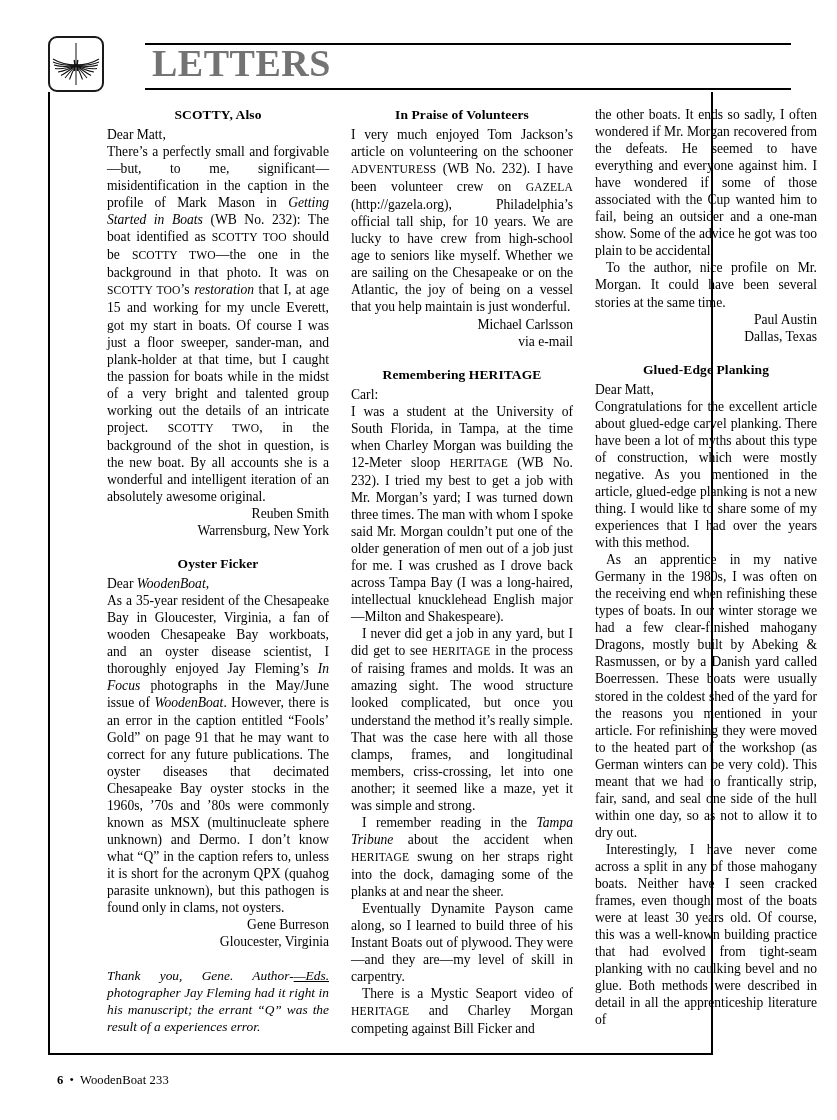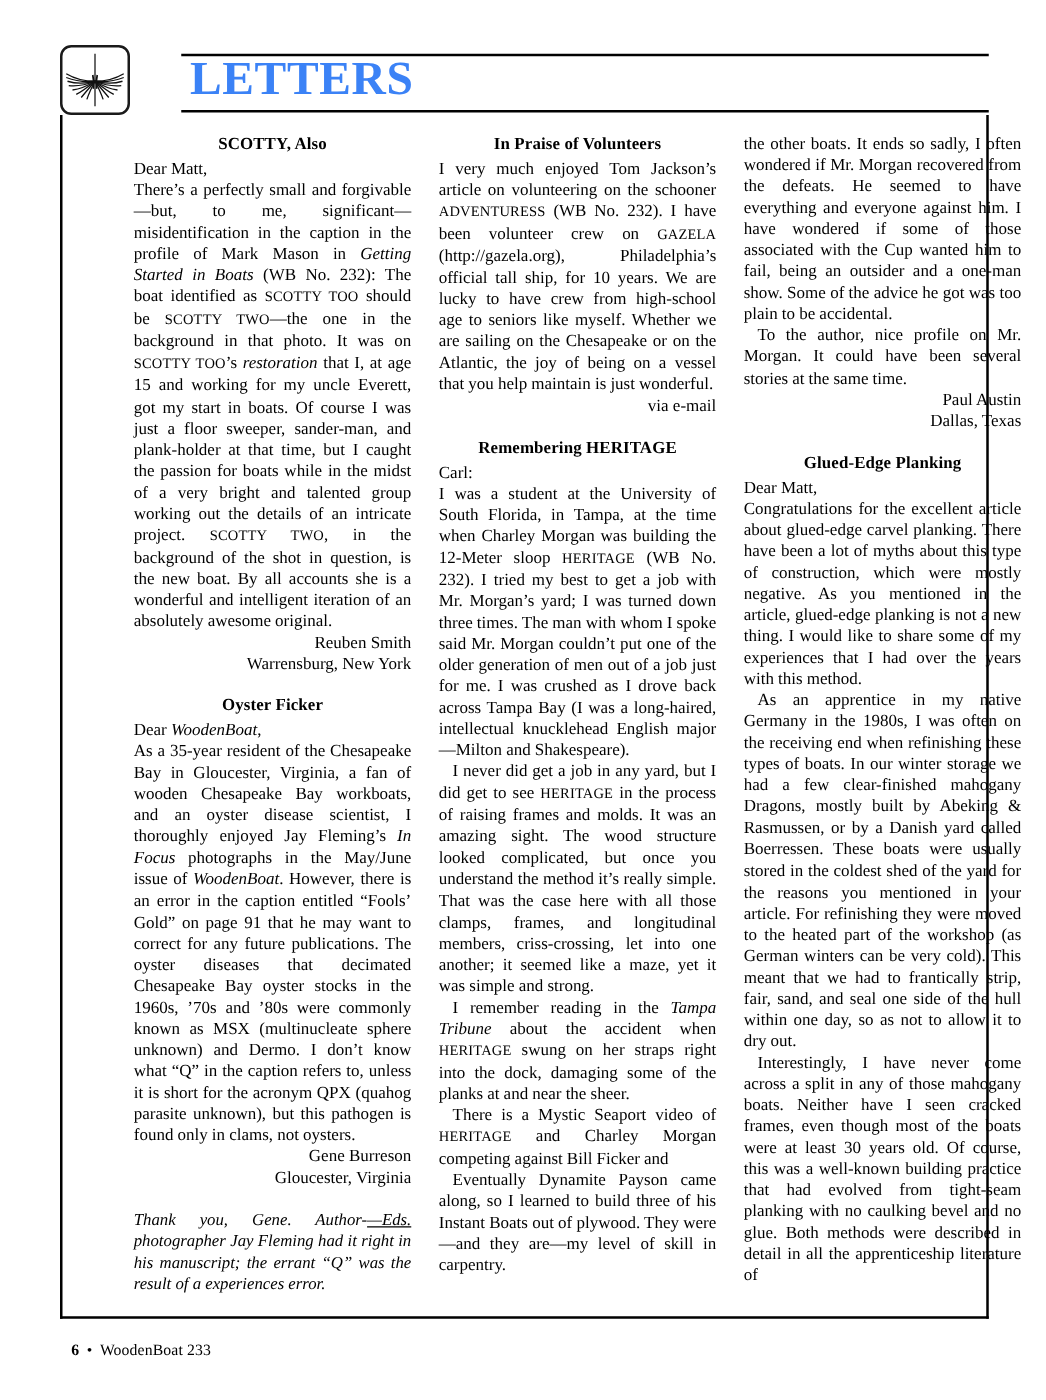--- a/index.html
+++ b/index.html
@@ -50,21 +50,21 @@
   }
   .masthead .title {
     position: absolute;
     left: 104px;
     top: 4px;
     font-family: "Liberation Serif", "DejaVu Serif", serif;
     font-weight: bold;
     font-size: 38px;
     letter-spacing: 0.5px;
     line-height: 46px;
-    color: #3b82f6;
+    color: #737373;
   }
 
   
   .logo {
     position: absolute;
     left: 0px;
     top: 0px;
     width: 56px;
     height: 56px;
     border: 2px solid #1a1a1a;
@@ -73,21 +73,21 @@
     box-sizing: border-box;
     overflow: hidden;
   }
   .logo svg { display: block; }
 
   
   .content-box {
     position: absolute;
     left: 48px;
     top: 92px;
-    width: 743px;
+    width: 665px;
     height: 963px;
     border: 2px solid #000;
     border-top: none;
     box-sizing: border-box;
   }
 
   .columns {
     position: absolute;
     left: 57px;
     top: 14px;
@@ -220,33 +220,34 @@
           <p class="editor-note"><span class="eds">—Eds.</span><span>Thank you, Gene. Author-photographer Jay Fleming had it right in his manuscript; the errant “Q” was the result of a experiences error.</span></p>
         </div>
 
       </div>
 
       <div class="col">
 
         <div>
           <div class="letter-head">In Praise of Volunteers</div>
           <p class="para">I very much enjoyed Tom Jackson’s article on volunteering on the schooner <span class="sc">ADVENTURESS</span> (WB No. 232). I have been volunteer crew on <span class="sc">GAZELA</span> (http://gazela.org), Philadelphia’s official tall ship, for 10 years. We are lucky to have crew from high-school age to seniors like myself. Whether we are sailing on the Chesapeake or on the Atlantic, the joy of being on a vessel that you help maintain is just wonderful.</p>
+          <p class="sig">Michael Carlsson</p>
           <p class="sig">via e-mail</p>
         </div>
 
         <div class="spacer-md"></div>
 
         <div>
           <div class="letter-head">Remembering HERITAGE</div>
           <p class="para salute">Carl:</p>
           <p class="para">I was a student at the University of South Florida, in Tampa, at the time when Charley Morgan was building the 12-Meter sloop <span class="sc">HERITAGE</span> (WB No. 232). I tried my best to get a job with Mr. Morgan’s yard; I was turned down three times. The man with whom I spoke said Mr. Morgan couldn’t put one of the older generation of men out of a job just for me. I was crushed as I drove back across Tampa Bay (I was a long-haired, intellectual knucklehead English major—Milton and Shakespeare).</p>
           <p class="para indent">I never did get a job in any yard, but I did get to see <span class="sc">HERITAGE</span> in the process of raising frames and molds. It was an amazing sight. The wood structure looked complicated, but once you understand the method it’s really simple. That was the case here with all those clamps, frames, and longitudinal members, criss-crossing, let into one another; it seemed like a maze, yet it was simple and strong.</p>
           <p class="para indent">I remember reading in the <i>Tampa Tribune</i> about the accident when <span class="sc">HERITAGE</span> swung on her straps right into the dock, damaging some of the planks at and near the sheer.</p>
+          <p class="para indent">Eventually Dynamite Payson came along, so I learned to build three of his Instant Boats out of plywood. They were—and they are—my level of skill in carpentry.</p>
           <p class="para indent">There is a Mystic Seaport video of <span class="sc">HERITAGE</span> and Charley Morgan competing against Bill Ficker and</p>
-          <p class="para indent">Eventually Dynamite Payson came along, so I learned to build three of his Instant Boats out of plywood. They were—and they are—my level of skill in carpentry.</p>
         </div>
 
       </div>
 
       <div class="col">
 
         <div>
           <p class="para">the other boats. It ends so sadly, I often wondered if Mr. Morgan recovered from the defeats. He seemed to have everything and everyone against him. I have wondered if some of those associated with the Cup wanted him to fail, being an outsider and a one-man show. Some of the advice he got was too plain to be accidental.</p>
           <p class="para indent">To the author, nice profile on Mr. Morgan. It could have been several stories at the same time.</p>
           <p class="sig">Paul Austin</p>

